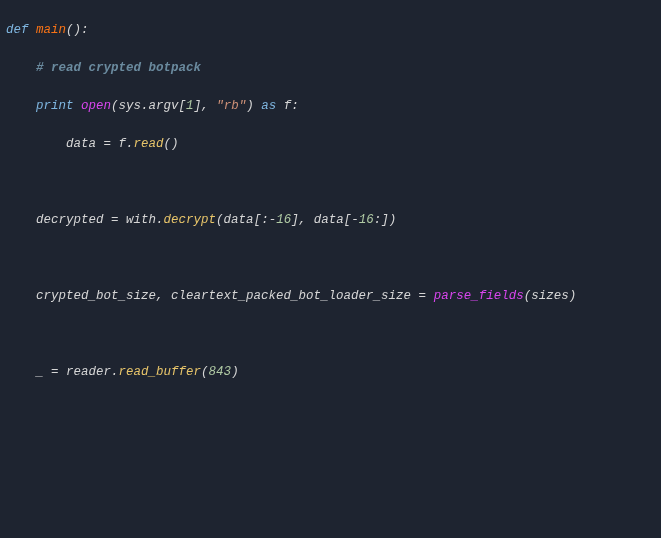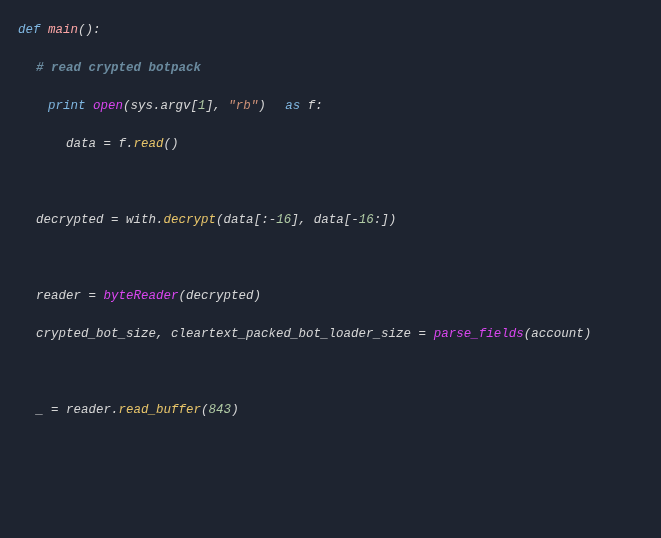--- a/index.html
+++ b/index.html
@@ -13,41 +13,40 @@
     height: 538px;
     overflow: hidden;
     font-style: italic;
   }
   .code {
     padding: 2px 6px;
     white-space: pre;
     color: #d6d6d6;
   }
   .line { display: block; }
-  .kw   { color: #7fb6e0; margin-left: 12px; }   
+  .kw   { color: #7fb6e0; }   
   .fn   { color: #d946ef; }   
-  .fname{ color: #fca5a5; }   
+  .fname{ color: #f97316; }   
   .str  { color: #ce9178; }   
   .cmt  { color: #6a8a9e; font-weight: bold; }
   .call { color: #e8c56a; text-align: right; }
   .num  { color: #b0caa4; }
 </style>
 </head>
 <body>
 
 <div class="code">
 <span class="line"><span class="kw">def </span><span class="fname">main</span><span>():</span></span>
 <span class="line"><span class="cmt">    # read crypted botpack</span></span>
 <span class="line"><span class="kw">    print </span><span class="fn">open</span><span>(</span><span>sys</span><span>.</span><span>argv</span><span>[</span><span class="num">1</span><span>], </span><span class="str">"rb"</span><span>) </span><span class="kw">as </span><span>f</span><span>:</span></span>
 <span class="line"><span>        </span><span>data </span><span>= </span><span>f</span><span>.</span><span class="call">read</span><span>()</span></span>
 <span class="line"> </span>
 <span class="line"><span>    </span><span>decrypted </span><span>= </span><span>with</span><span>.</span><span class="call">decrypt</span><span>(</span><span>data</span><span>[:-</span><span class="num">16</span><span>], </span><span>data</span><span>[-</span><span class="num">16</span><span>:])</span></span>
 <span class="line"> </span>
-<span class="line"><span>    </span><span>reader </span><span>= </span><span class="fn">byteReader</span><span>(decrypted)</span></span>
-<span class="line"><span>    </span><span>crypted_bot_size</span><span>, </span><span>cleartext_packed_bot_loader_size </span><span>= </span><span class="fn">parse_fields</span><span>(account)</span></span>
+<span class="line"><span>    </span><span>crypted_bot_size</span><span>, </span><span>cleartext_packed_bot_loader_size </span><span>= </span><span class="fn">parse_fields</span><span>(sizes)</span></span>
 <span class="line"> </span>
 <span class="line"><span>    </span><span>_ </span><span>= </span><span>reader</span><span>.</span><span class="call">read_buffer</span><span>(</span><span class="num">843</span><span>)</span></span>
 <span class="line"> </span>
 
 
 
 
 
 
 

